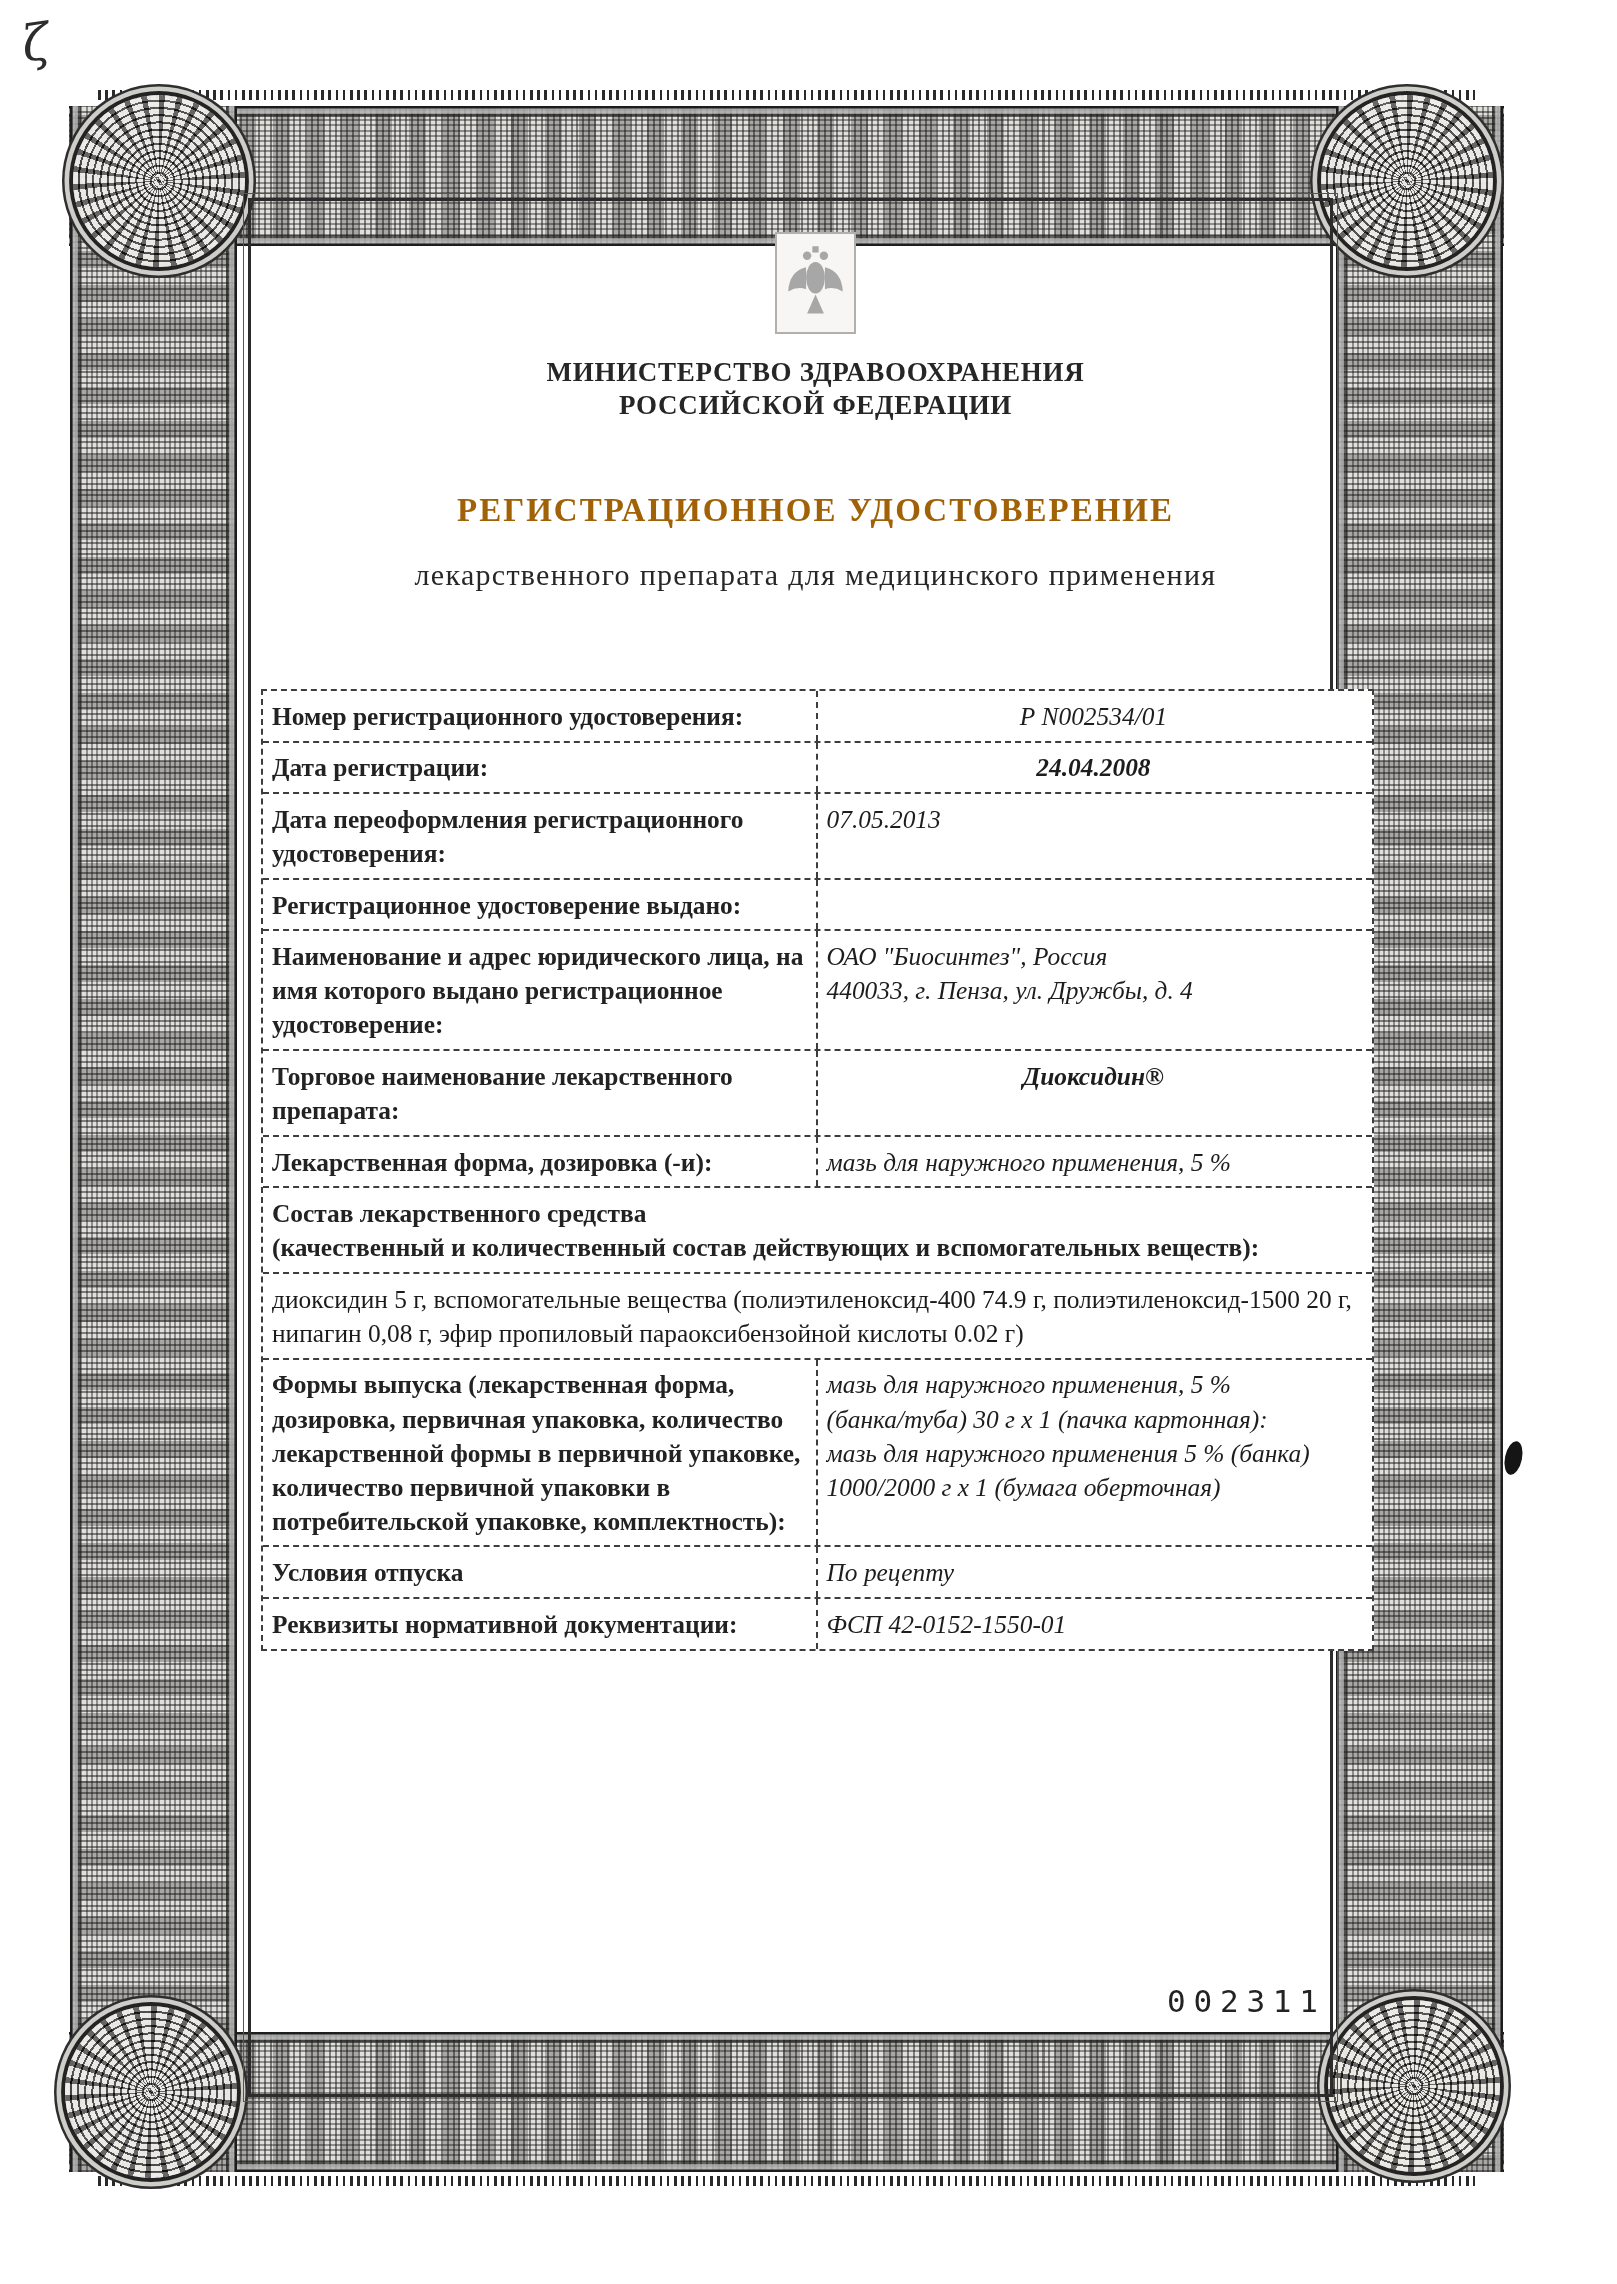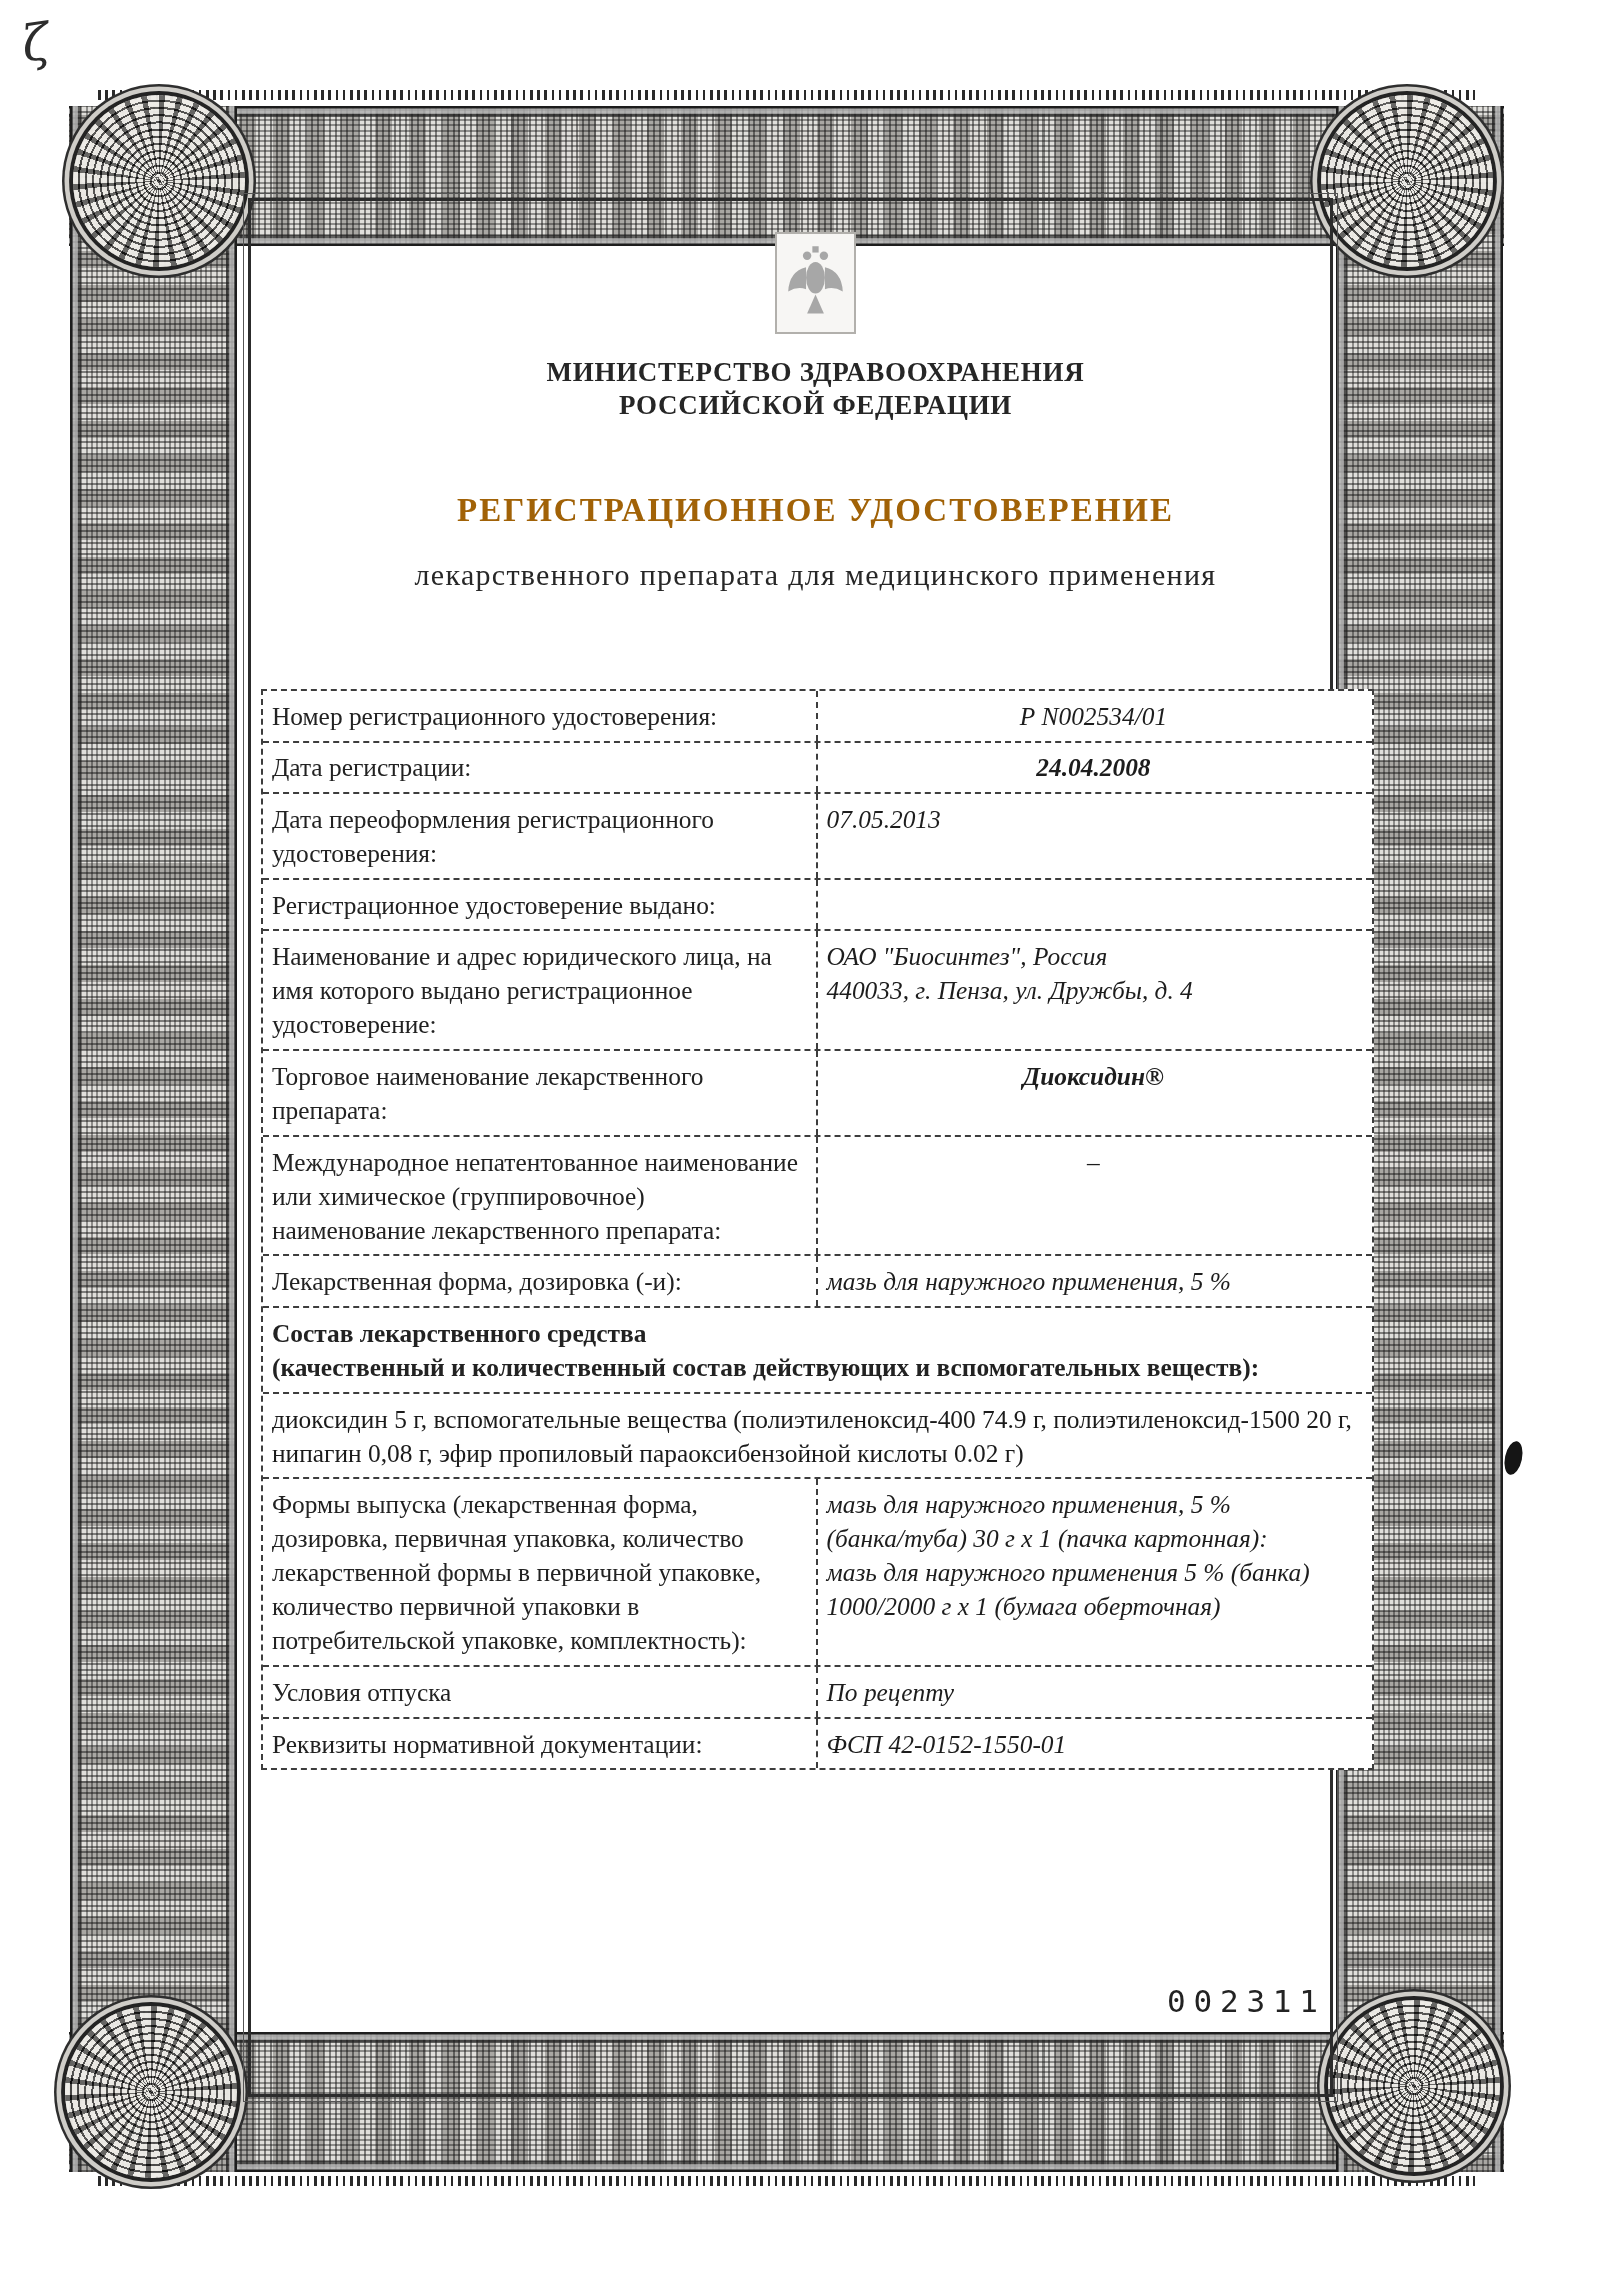--- a/index.html
+++ b/index.html
@@ -99,21 +99,21 @@
     margin-top:29px;text-align:center;font-size:30px;letter-spacing:1.3px;color:#272727;
   }
 
   .doc-table{
     margin-top:97px;width:1109px;background:#fff;
     border:2px dashed #3d3d3d;
   }
   .trow{display:flex;border-bottom:2px dashed #3d3d3d;}
   .trow:last-child{border-bottom:none;}
   .tc{font-size:25.4px;line-height:1.34;padding:7.8px 11.7px 7.8px 9px;}
-  .tlabel{width:50%;box-sizing:border-box;border-right:2px dashed #3d3d3d;font-weight:400;color:#222;}
+  .tlabel{width:50%;box-sizing:border-box;border-right:2px dashed #3d3d3d;font-weight:700;color:#222;}
   .tvalue{width:50%;box-sizing:border-box;white-space:pre-line;color:#1d1d1d;font-style:italic;}
   .v-bold{font-weight:700;}
   .v-center{text-align:center;}
   .trow-full{
     display:block;border-bottom:2px dashed #3d3d3d;
     font-size:25.4px;line-height:1.34;padding:7.8px 11.7px 7.8px 9px;white-space:pre-line;
   }
   .trow-full.bold{font-weight:700;color:#222;}
 
   .stamp{
@@ -191,24 +191,20 @@
         <div class="tc tlabel">Наименование и адрес юридического лица, на имя которого выдано регистрационное удостоверение:</div>
         <div class="tc tvalue">ОАО "Биосинтез", Россия
 440033, г. Пенза, ул. Дружбы, д. 4</div>
       </div>
 
       <div class="trow">
         <div class="tc tlabel">Торговое наименование лекарственного препарата:</div>
         <div class="tc tvalue v-center v-bold">Диоксидин®</div>
       </div>
 
-      <div class="trow">
-        <div class="tc tlabel">Международное непатентованное наименование или химическое (группировочное) наименование лекарственного препарата:</div>
-        <div class="tc tvalue v-center">–</div>
-      </div>
 
       <div class="trow">
         <div class="tc tlabel">Лекарственная форма, дозировка (-и):</div>
         <div class="tc tvalue">мазь для наружного применения, 5 %</div>
       </div>
 
       <div class="trow-full bold">Состав лекарственного средства
 (качественный и количественный состав действующих и вспомогательных веществ):</div>
 
       <div class="trow-full">диоксидин 5 г, вспомогательные вещества (полиэтиленоксид-400 74.9 г, полиэтиленоксид-1500 20 г, нипагин 0,08 г, эфир пропиловый параоксибензойной кислоты 0.02 г)</div>

